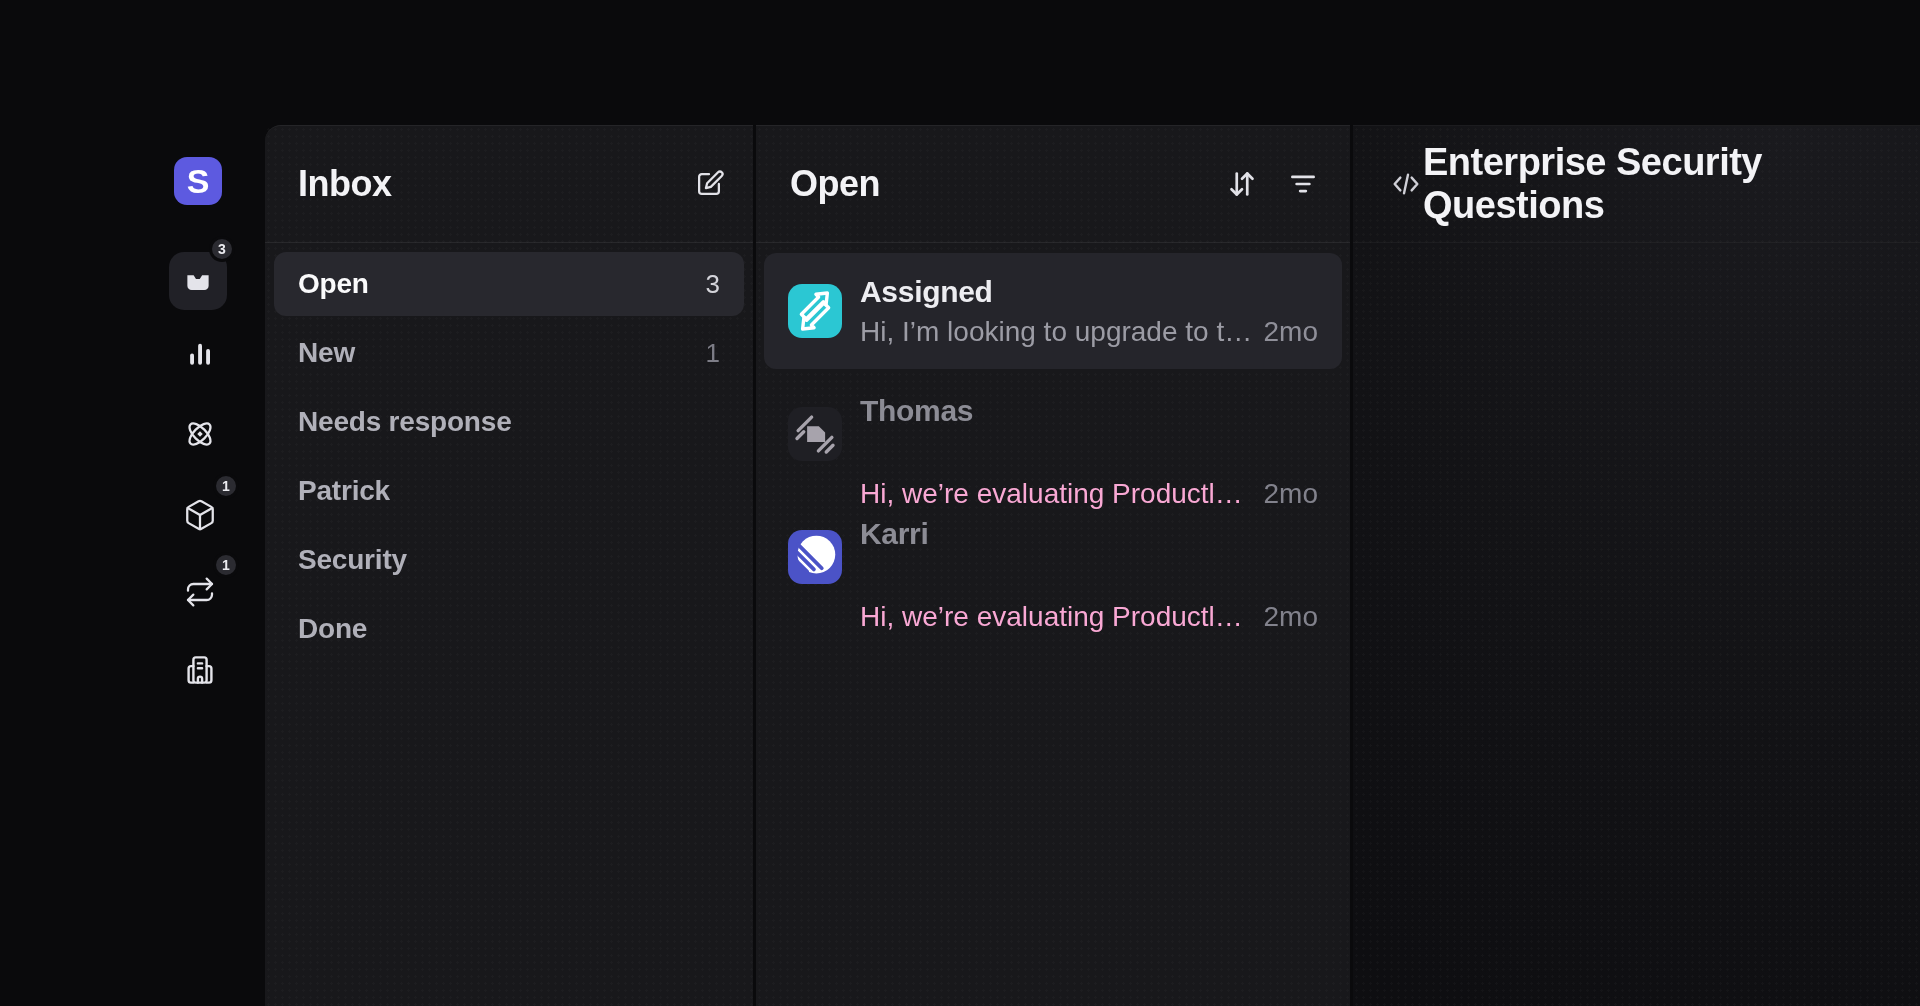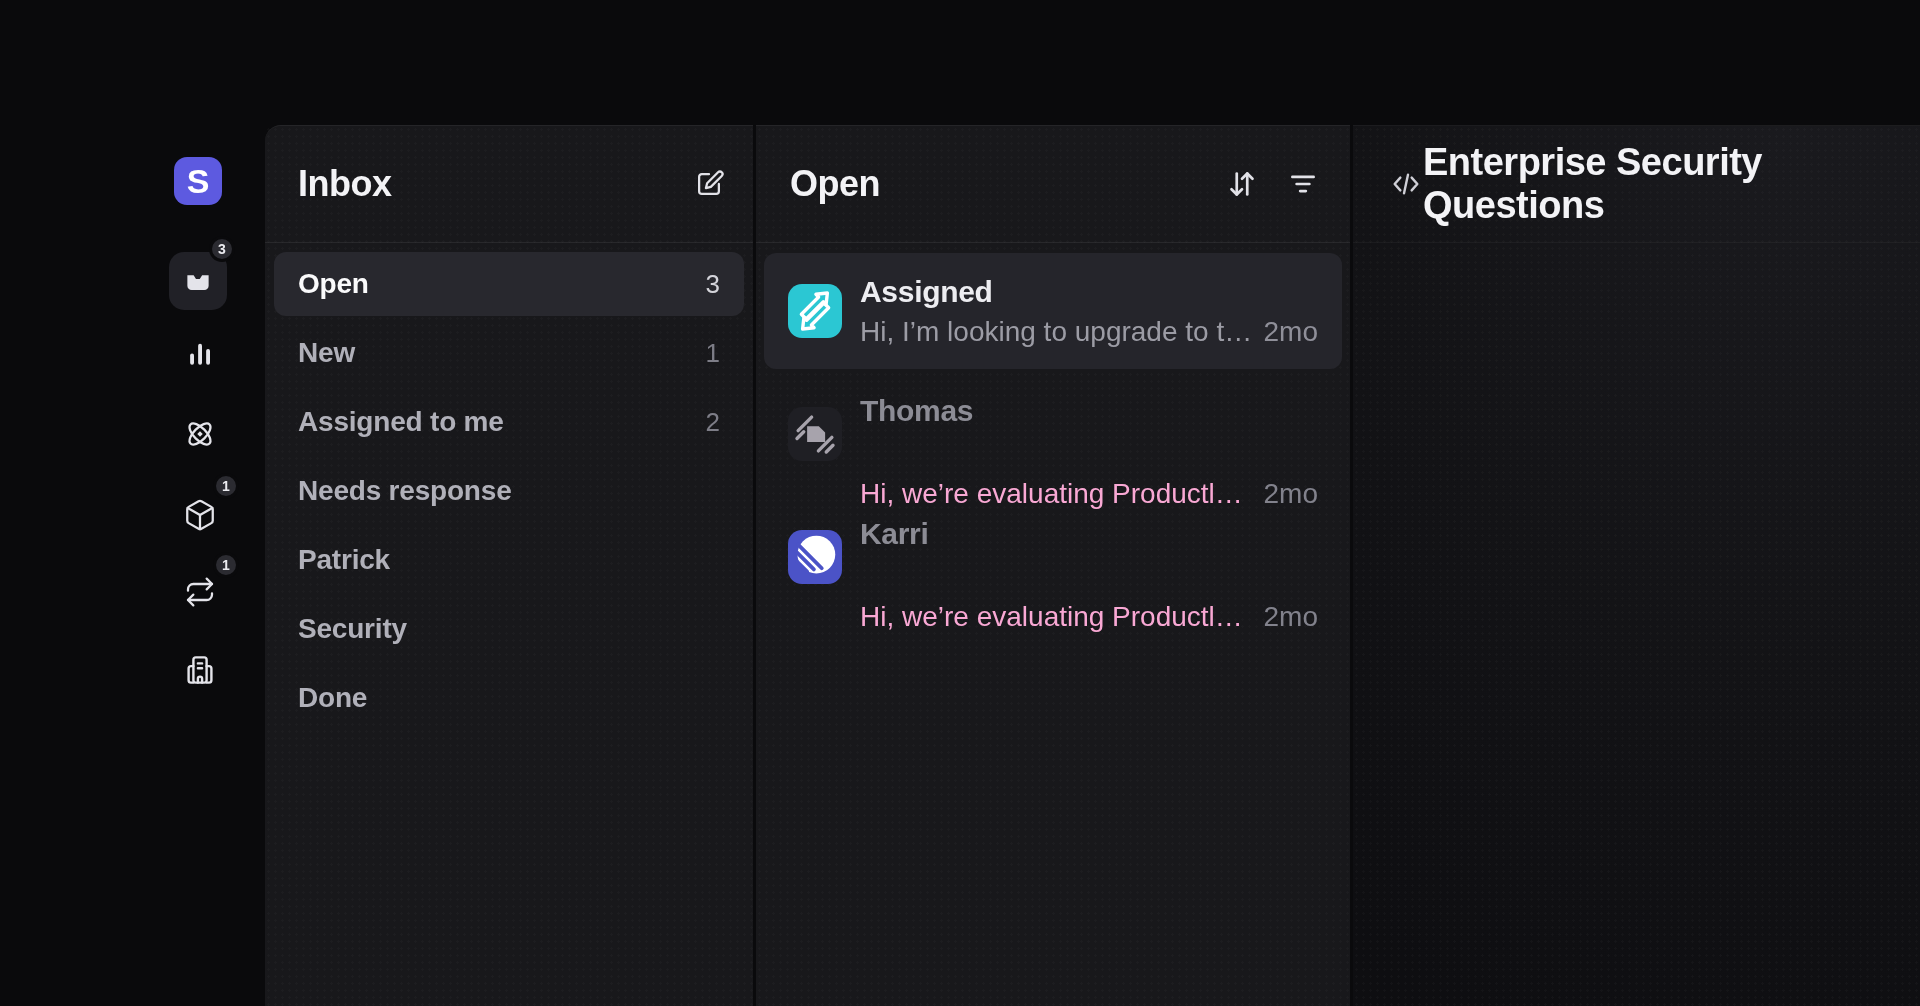--- a/index.html
+++ b/index.html
@@ -193,24 +193,20 @@
     <div class="side-list">
       <div class="side-item selected">
         <span class="lbl">Open</span>
         <span class="cnt">3</span>
       </div>
       <div class="side-item">
         <span class="lbl">New</span>
         <span class="cnt">1</span>
       </div>
       <div class="side-item">
-        <span class="lbl">Assigned to me</span>
-        <span class="cnt">2</span>
-      </div>
-      <div class="side-item">
         <span class="lbl">Needs response</span>
         <span class="cnt"></span>
       </div>
       <div class="side-item">
         <span class="lbl">Patrick</span>
         <span class="cnt"></span>
       </div>
       <div class="side-item">
         <span class="lbl">Security</span>
         <span class="cnt"></span>

